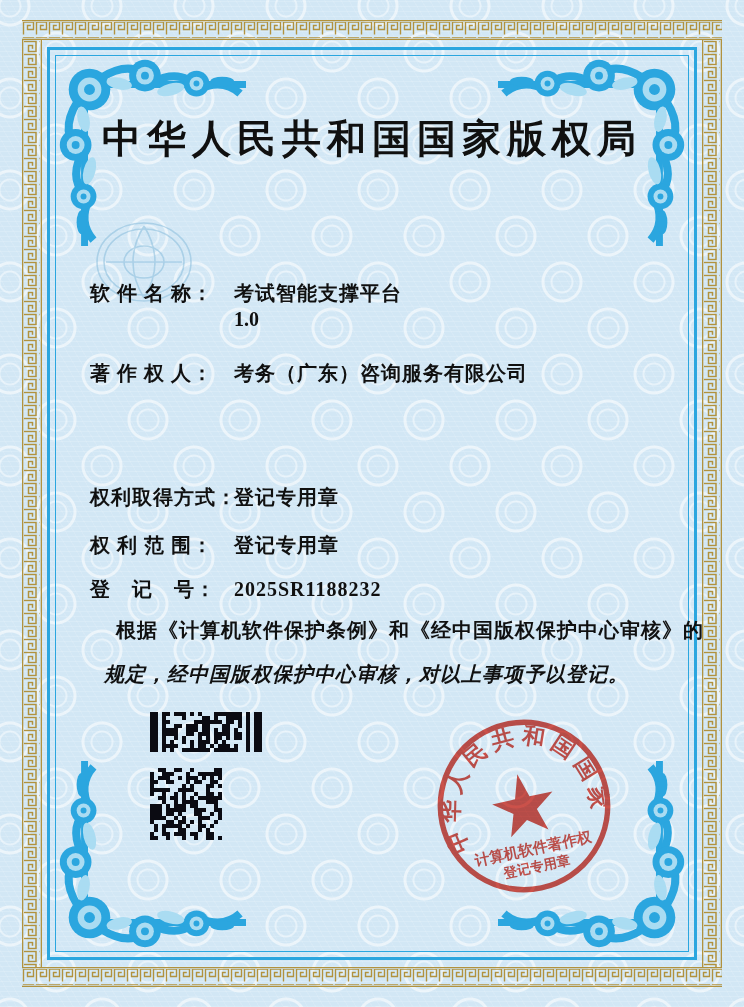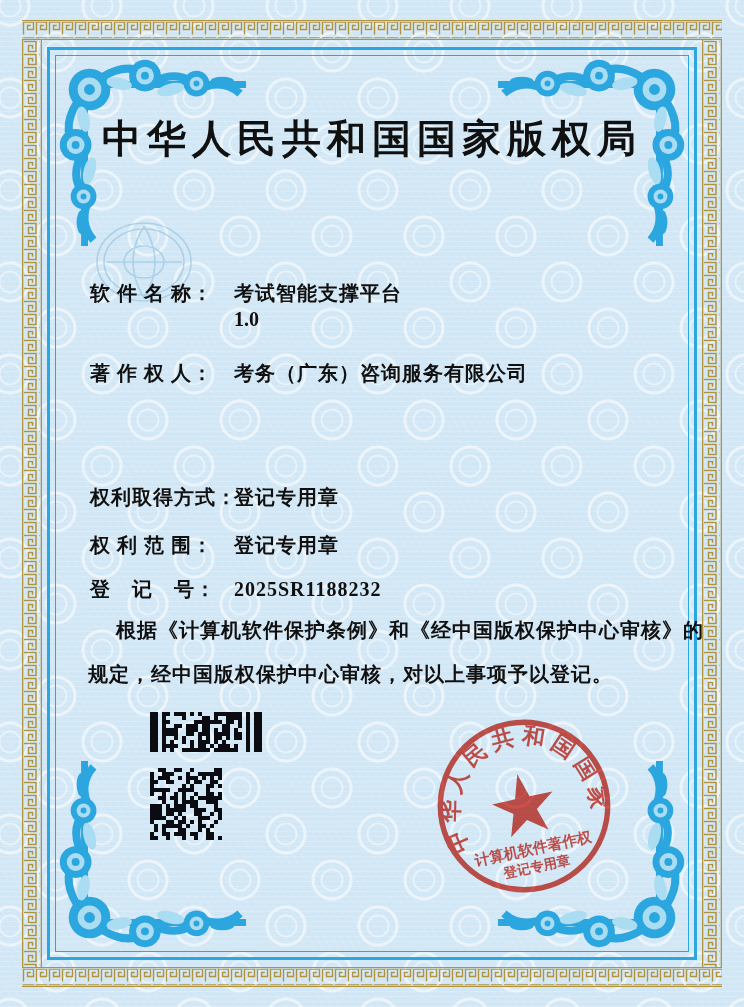--- a/index.html
+++ b/index.html
@@ -252,21 +252,21 @@
     <span class="label">权利取得方式：</span><span class="value">登记专用章</span>
   </div>
   <div class="row" style="top:532px;">
     <span class="label">权 利 范 围：</span><span class="value">登记专用章</span>
   </div>
   <div class="row" style="top:576px;">
     <span class="label">登　记　号：</span><span class="value">2025SR1188232</span>
   </div>
 
   <div class="para" style="top:617px;left:116px;">根据《计算机软件保护条例》和《经中国版权保护中心审核》的</div>
-  <div class="para" style="top:661px;left:88px;">规定，经中国版权保护中心审核，对以上事项予以登记。</div>
+  <div class="para" style="top:661px;left:104px;font-style:italic;">规定，经中国版权保护中心审核，对以上事项予以登记。</div>
 
   <div class="code bar">
       <i style="left:0px;top:0px;width:4px;height:4px"></i>
       <i style="left:0px;top:4px;width:4px;height:4px"></i>
       <i style="left:0px;top:8px;width:4px;height:4px"></i>
       <i style="left:0px;top:12px;width:4px;height:4px"></i>
       <i style="left:0px;top:16px;width:4px;height:4px"></i>
       <i style="left:0px;top:20px;width:4px;height:4px"></i>
       <i style="left:0px;top:24px;width:4px;height:4px"></i>
       <i style="left:0px;top:28px;width:4px;height:4px"></i>

